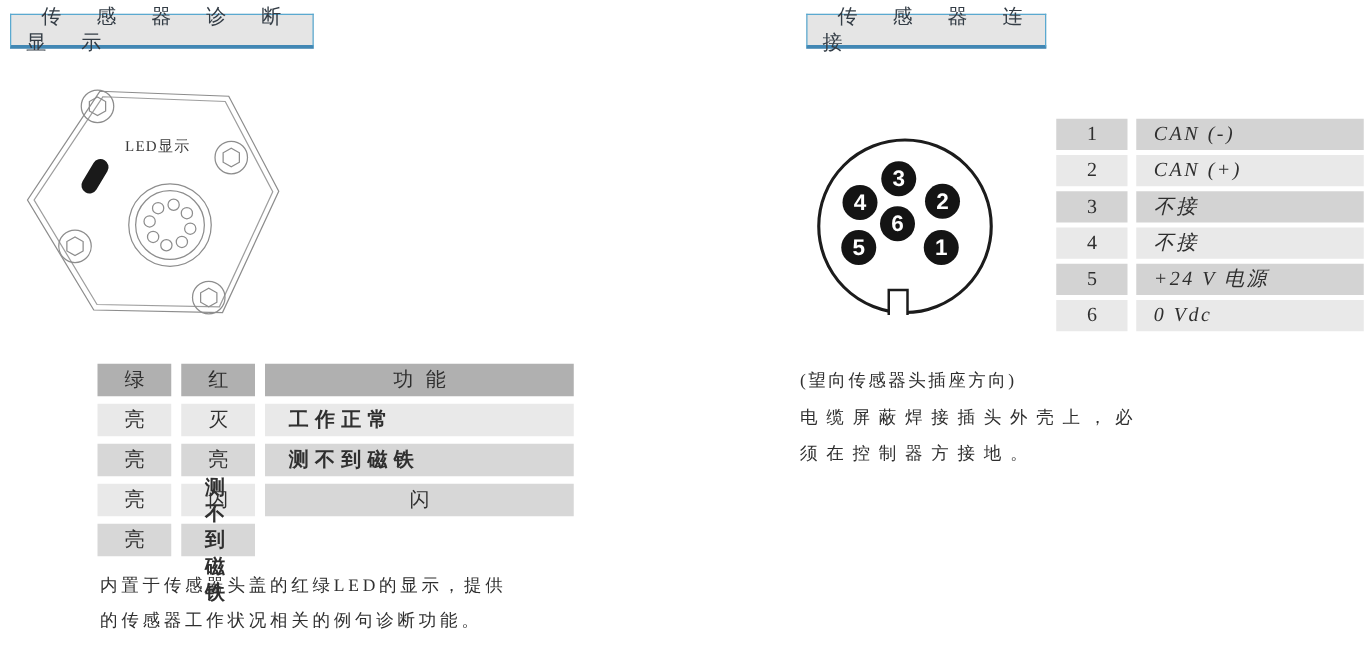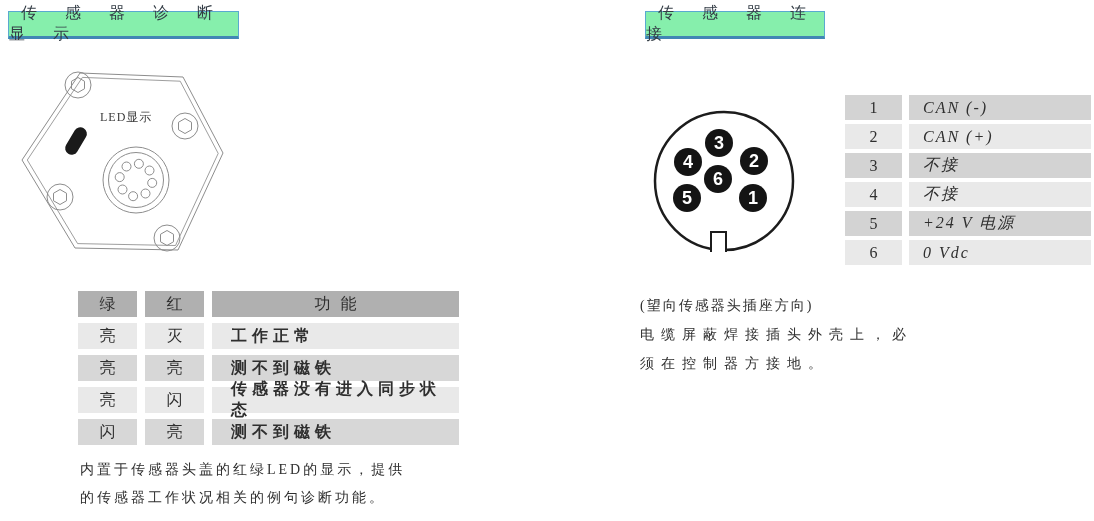--- a/index.html
+++ b/index.html
@@ -2,24 +2,24 @@
 <html><head>
 <meta charset="utf-8">
 <style>
   html,body{margin:0;padding:0;}
   body{
     width:1094px;height:521px;position:relative;background:#ffffff;
     font-family:"Liberation Serif","DejaVu Serif",serif;color:#2f2f2f;
     overflow:hidden;
   }
   .title-bar{
-    position:absolute;height:24px;background:#86efac;
+    position:absolute;height:24px;background:#e5e5e5;
     border:1px solid #5aa9d0;border-bottom:3px solid #4187b4;
     display:flex;align-items:center;justify-content:center;
-    font-size:16px;letter-spacing:12px;text-indent:12px;color:#333c45;
+    font-size:16px;letter-spacing:12px;text-indent:12px;color:#333c45;padding-left:12px;
   }
   #left-title{left:8px;top:11px;width:229px;}
   #right-title{left:609px;top:11px;width:178px;margin-left:36px;}
 
   .grid-table{position:absolute;display:grid;}
   #led-table{
     left:78px;top:291px;
     grid-template-columns:59px 59px 247px;
     grid-auto-rows:26px;column-gap:8px;row-gap:6px;
   }
@@ -107,21 +107,20 @@
   <div class="cell r-light">亮</div>
   <div class="cell r-light">灭</div>
   <div class="cell fn r-light">工作正常</div>
 
   <div class="cell r-dark">亮</div>
   <div class="cell r-dark">亮</div>
   <div class="cell fn r-dark">测不到磁铁</div>
 
   <div class="cell r-light">亮</div>
   <div class="cell r-light">闪</div>
-  <div class="cell fn r-light">传感器没有进入同步状态</div>
 
   <div class="cell r-dark">闪</div>
   <div class="cell r-dark">亮</div>
   <div class="cell fn r-dark">测不到磁铁</div>
 </div>
 
 <p id="left-note" class="note">
   <span class="ln">内置于传感器头盖的红绿LED的显示，提供</span>
   <span class="ln">的传感器工作状况相关的例句诊断功能。</span>
 </p>

